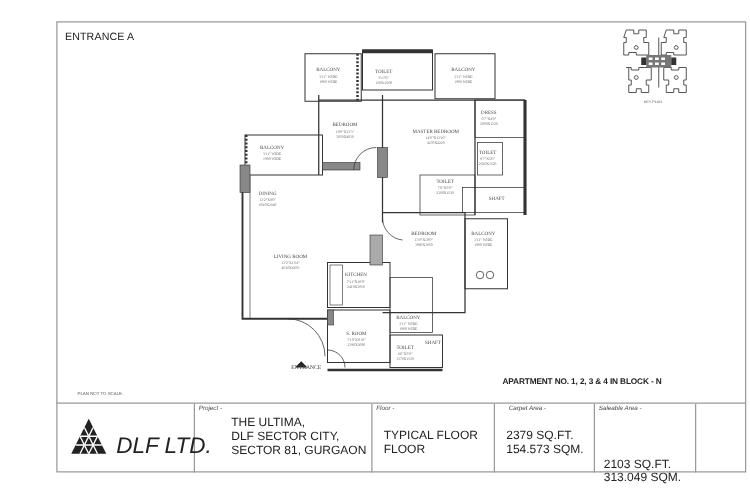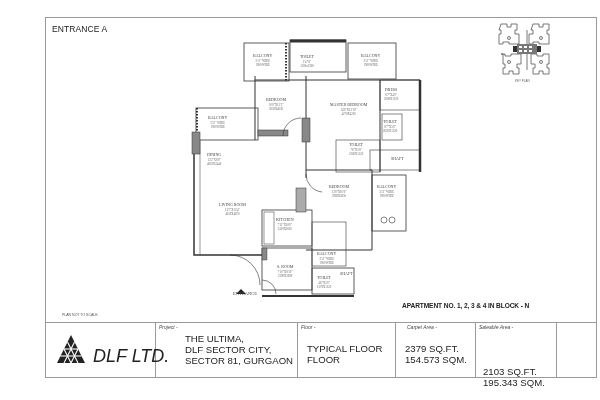--- a/index.html
+++ b/index.html
@@ -168,17 +168,17 @@
     <div class="lbl" style="left:11px;">Carpet Area -</div>
     <div class="val" style="left:9px;top:20px;">
       <div>2379 SQ.FT.</div>
       <div>154.573 SQM.</div>
     </div>
   </div>
   <div class="cell" style="left:431px;width:81px;">
     <div class="lbl">Saleable Area -</div>
     <div class="val" style="left:7px;top:18px;margin-top:25px;">
       <div>2103 SQ.FT.</div>
-      <div>195.343 SQM.</div>
+      <div>313.049 SQM.</div>
     </div>
   </div>
 </div>
 <div class="logo-text">DLF LTD.</div>
 
 </body></html>

